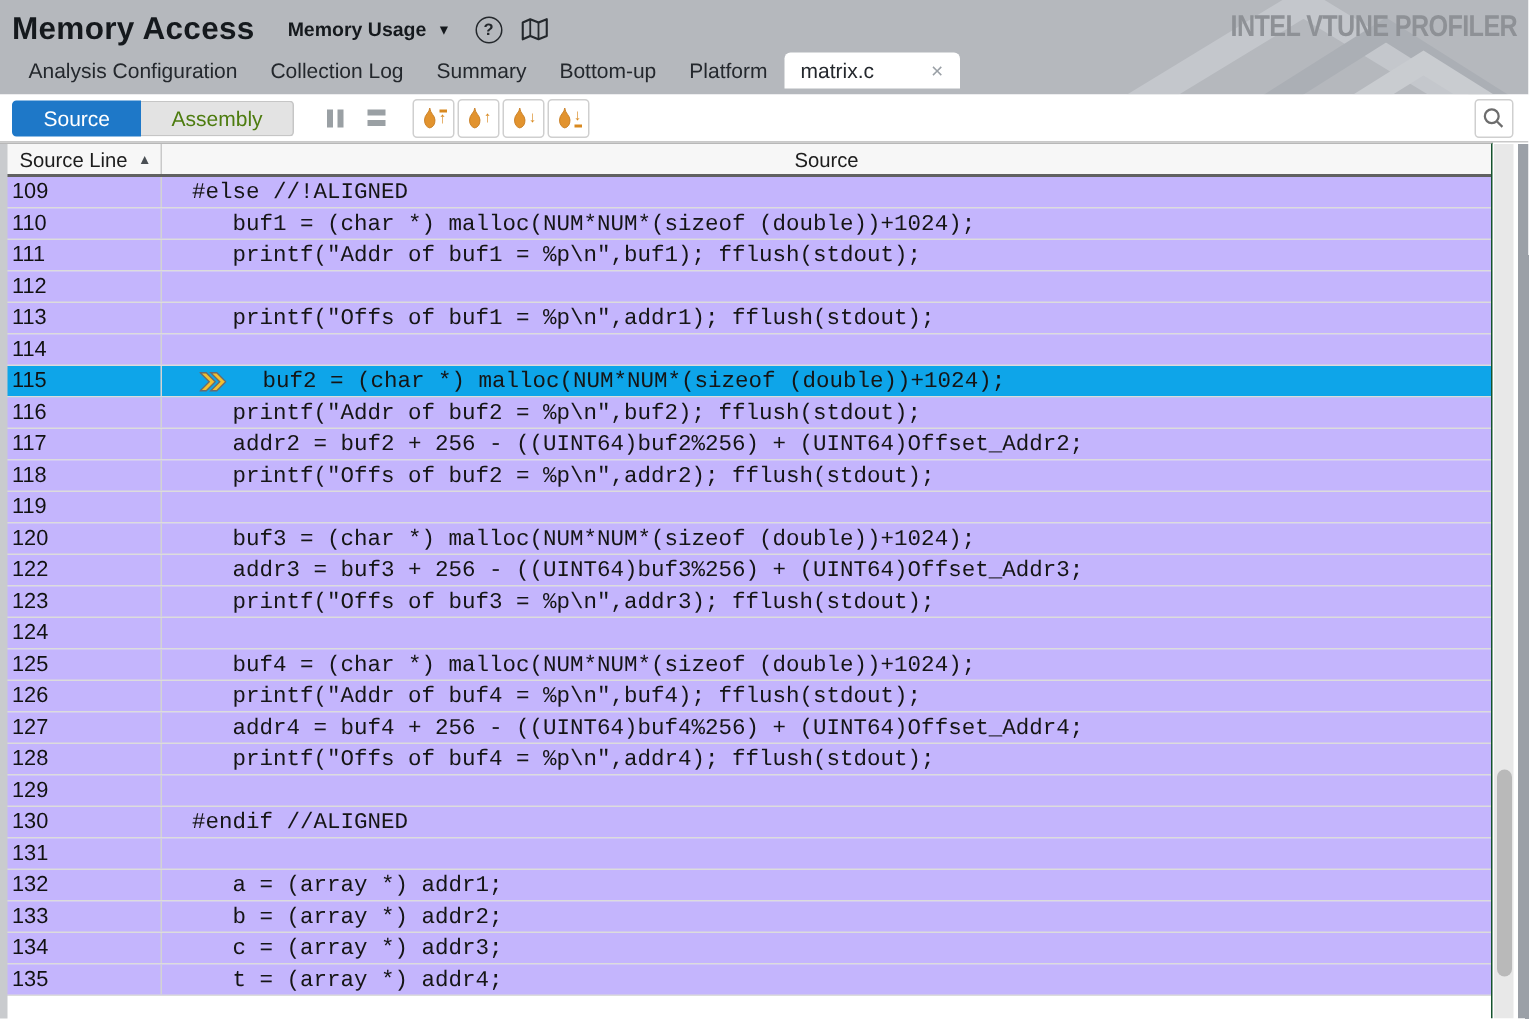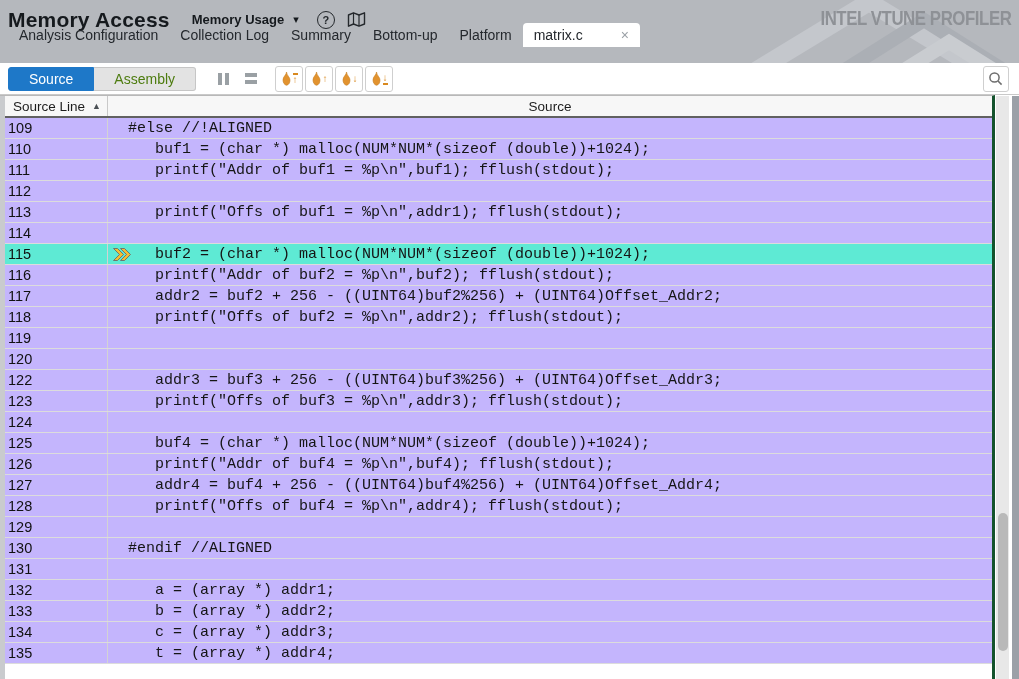--- a/index.html
+++ b/index.html
@@ -16,21 +16,21 @@
   .viewpoint-label { font-size:13px; font-weight:600; color:#15191d; }
   .caret { font-size:11px; color:#15191d; margin-left:9px; }
   .help-btn { width:18px; height:18px; border:1.6px solid #24282c; border-radius:50%;
               display:flex; align-items:center; justify-content:center;
               font-size:11px; font-weight:700; color:#24282c; margin-left:18px; cursor:pointer; }
   .map-btn { margin-left:12px; cursor:pointer; display:flex; align-items:center; }
   .logo { position:absolute; top:7px; right:8px; font-size:20px; font-weight:700; color:#8e9196;
           letter-spacing:-0.5px; transform:scaleX(0.84); transform-origin:right center; white-space:nowrap; }
 
   
-  .tab-bar { position:absolute; left:8px; bottom:16px; height:24px; display:flex; }
+  .tab-bar { position:absolute; left:8px; bottom:4px; height:24px; display:flex; }
   .tab { height:24px; display:flex; align-items:center; padding:0 11px; font-size:14px; color:#24282d;
          cursor:pointer; white-space:nowrap; }
   .tab.active { background:#fff; border-radius:4px 4px 0 0;gap:31px; }
   .tab-close { margin-left:7px; color:#9aa0a6; font-size:14px; line-height:1; }
 
   
   .toolbar { position:absolute; top:63px; left:0; width:1019px; height:32px; background:#fff;
              display:flex; align-items:center; border-bottom:1px solid #c9c9c9; }
   .seg { display:flex; margin-left:8px; }
   .seg-btn { height:24px; padding:0 20px; font-size:14px; display:flex; align-items:center; cursor:pointer;
@@ -46,30 +46,30 @@
   .flame-btn { width:28px; height:26px; border:1px solid #cfcfcf; border-radius:3px; background:#fff;
                display:flex; align-items:center; justify-content:center; cursor:pointer; }
   .flame-btn .arrow { font-size:10px; font-weight:700; color:#d9891f; margin-left:1px; line-height:1; }
   .flame-btn .arrow.bar-top { border-top:2px solid #d9891f; padding-top:0px; }
   .flame-btn .arrow.bar-bottom { border-bottom:2px solid #d9891f; }
   .search-btn { position:absolute; right:10px; top:3px; width:26px; height:26px; border:1px solid #cfcfcf;
                 border-radius:3px; background:#fff; }
 
   
   .grid { position:absolute; top:95px; left:0; width:995px; height:584px; border-top:1px solid #b8b8b8;
-          border-right:3px solid #14532d; }
+          border-right:1px solid #14532d; }
   .gutter-strip { position:absolute; top:0; left:0; width:5px; height:584px; background:#c9cbce; z-index:3; }
   .grid-header { display:flex; height:22px; background:#f7f7f7; border-bottom:2px solid #616161;
                  font-size:13.5px; color:#1d1d1d; }
   .col-line-h { width:108px; display:flex; align-items:center; padding-left:13px; border-right:1px solid #c9c9c9; }
   .sort-icon { font-size:9px; color:#4a4f54; margin-left:7px; }
   .col-source-h { flex:1; display:flex; align-items:center; justify-content:center; }
   .rows { }
   .srow { display:flex; height:21px; background:#c4b5fd; border-bottom:1px solid #dcdcdc; }
-  .srow.highlighted { background:#5eead4; }
+  .srow.highlighted { background:#0ea5e9;gap:20px; }
   .cell-line { width:108px; padding-left:8px; font-size:14.5px; color:#111; display:flex; align-items:center;
                border-right:1px solid #d3d3d3; }
   .cell-code { flex:1; position:relative; display:flex; align-items:center;
                font-family:"Liberation Mono","DejaVu Sans Mono",monospace; font-size:15px; color:#151515;
                white-space:pre; overflow:hidden; padding-left:2px; }
   .marker { position:absolute; left:5px; top:3px; }
 
   
   .vscroll-track { position:absolute; top:96px; left:996px; width:13px; height:583px; background:#e8e8e8; }
   .vscroll-thumb { position:absolute; top:417px; left:1.5px; width:10px; height:138px; background:#b9b9b9; border-radius:6px; }
@@ -286,20 +286,24 @@
     </div>
     <div class="cell-code">
       
       <span></span>
     </div>
   </div>
         <div class="srow">
     <div class="cell-line">
       <span>120</span>
     </div>
+    <div class="cell-code">
+      
+      <span>     buf3 = (char *) malloc(NUM*NUM*(sizeof (double))+1024);</span>
+    </div>
   </div>
         <div class="srow">
     <div class="cell-line">
       <span>122</span>
     </div>
     <div class="cell-code">
       
       <span>     addr3 = buf3 + 256 - ((UINT64)buf3%256) + (UINT64)Offset_Addr3;</span>
     </div>
   </div>

